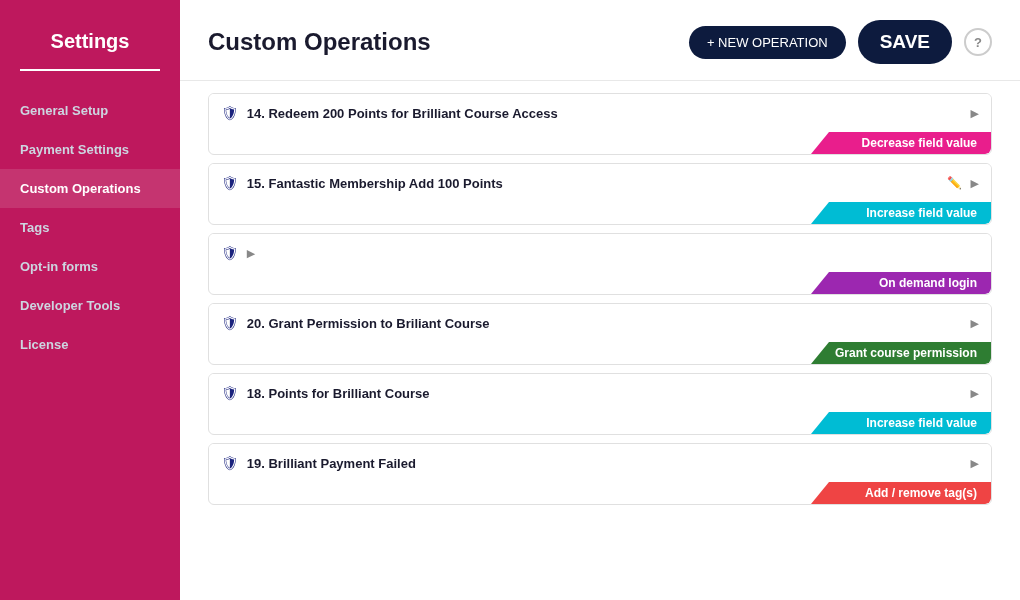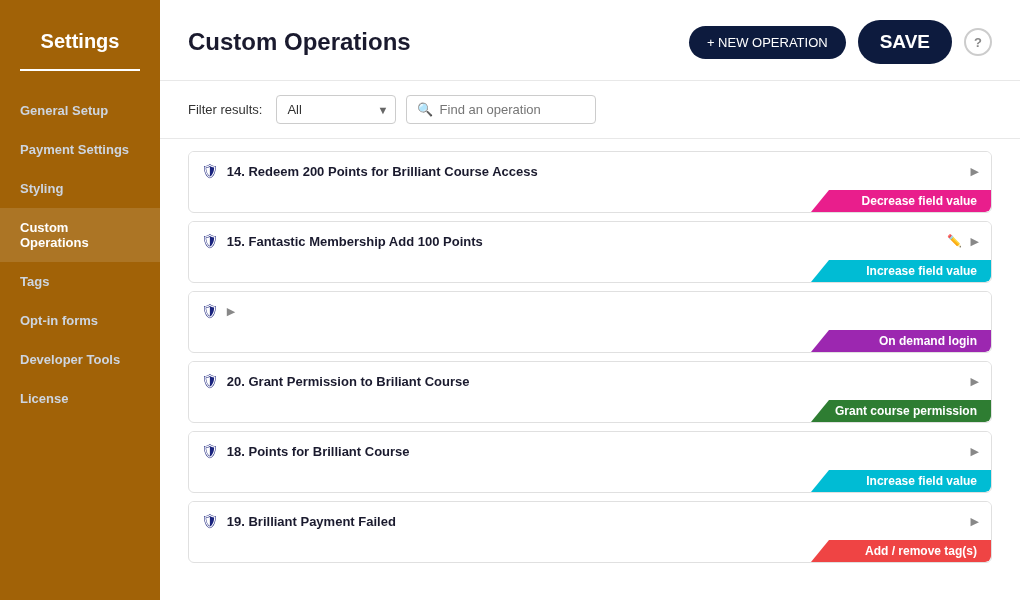--- a/index.html
+++ b/index.html
@@ -1,21 +1,21 @@
 <!DOCTYPE html>
 <html><head>
   <meta charset="utf-8">
   <style>
     * { box-sizing: border-box; margin: 0; padding: 0; }
     body { font-family: -apple-system, BlinkMacSystemFont, 'Segoe UI', sans-serif; display: flex; height: 600px; width: 1020px; overflow: hidden; background: #f5f5f5; }
 
     
     .sidebar {
-      width: 160px;
-      background: #a16207;
+      width: 180px;
+      background: #be185d;
       color: #fff;
       display: flex;
       flex-direction: column;
       padding: 20px 0;
       flex-shrink: 0;
     }
     .sidebar-title {
       font-size: 20px;
       font-weight: 700;
       text-align: center;
@@ -216,50 +216,36 @@
   </style>
 </head>
 <body>
 
 <aside class="sidebar">
   <div class="sidebar-title">Settings</div>
   <div class="sidebar-divider"></div>
   <div id="sidebar-items-container">
       <div class="sidebar-item">General Setup</div>
       <div class="sidebar-item">Payment Settings</div>
-      <div class="sidebar-item">Styling</div>
       <div class="sidebar-item active">Custom Operations</div>
       <div class="sidebar-item">Tags</div>
       <div class="sidebar-item">Opt-in forms</div>
       <div class="sidebar-item">Developer Tools</div>
       <div class="sidebar-item">License</div>
     </div>
 </aside>
 
 <main class="main">
   <div class="main-header">
     <h1 class="main-title">Custom Operations</h1>
     <button class="btn-new-op">+ NEW OPERATION</button>
     <button class="btn-save">SAVE</button>
     <button class="btn-help">?</button>
   </div>
 
-  <div class="filter-bar">
-    <span class="filter-label">Filter results:</span>
-    <div class="select-wrapper">
-      <select class="filter-select">
-        <option>All</option>
-      </select>
-      <span class="select-chevron">▼</span>
-    </div>
-    <div class="search-box">
-      <span class="search-icon-svg">🔍</span>
-      <input class="search-input" type="text" placeholder="Find an operation" style="">
-    </div>
-  </div>
 
   <div class="ops-list" id="ops-list">
       <div class="op-item">
         <div class="op-row">
           <span class="op-shield">🛡</span>
           <span class="op-name">14. Redeem 200 Points for Brilliant Course Access</span>
           <span class="op-chevron">▶</span>
         </div>
         <div class="op-tag-row">
           <div class="op-tag" style="background: rgb(233, 30, 140);">Decrease field value</div>

